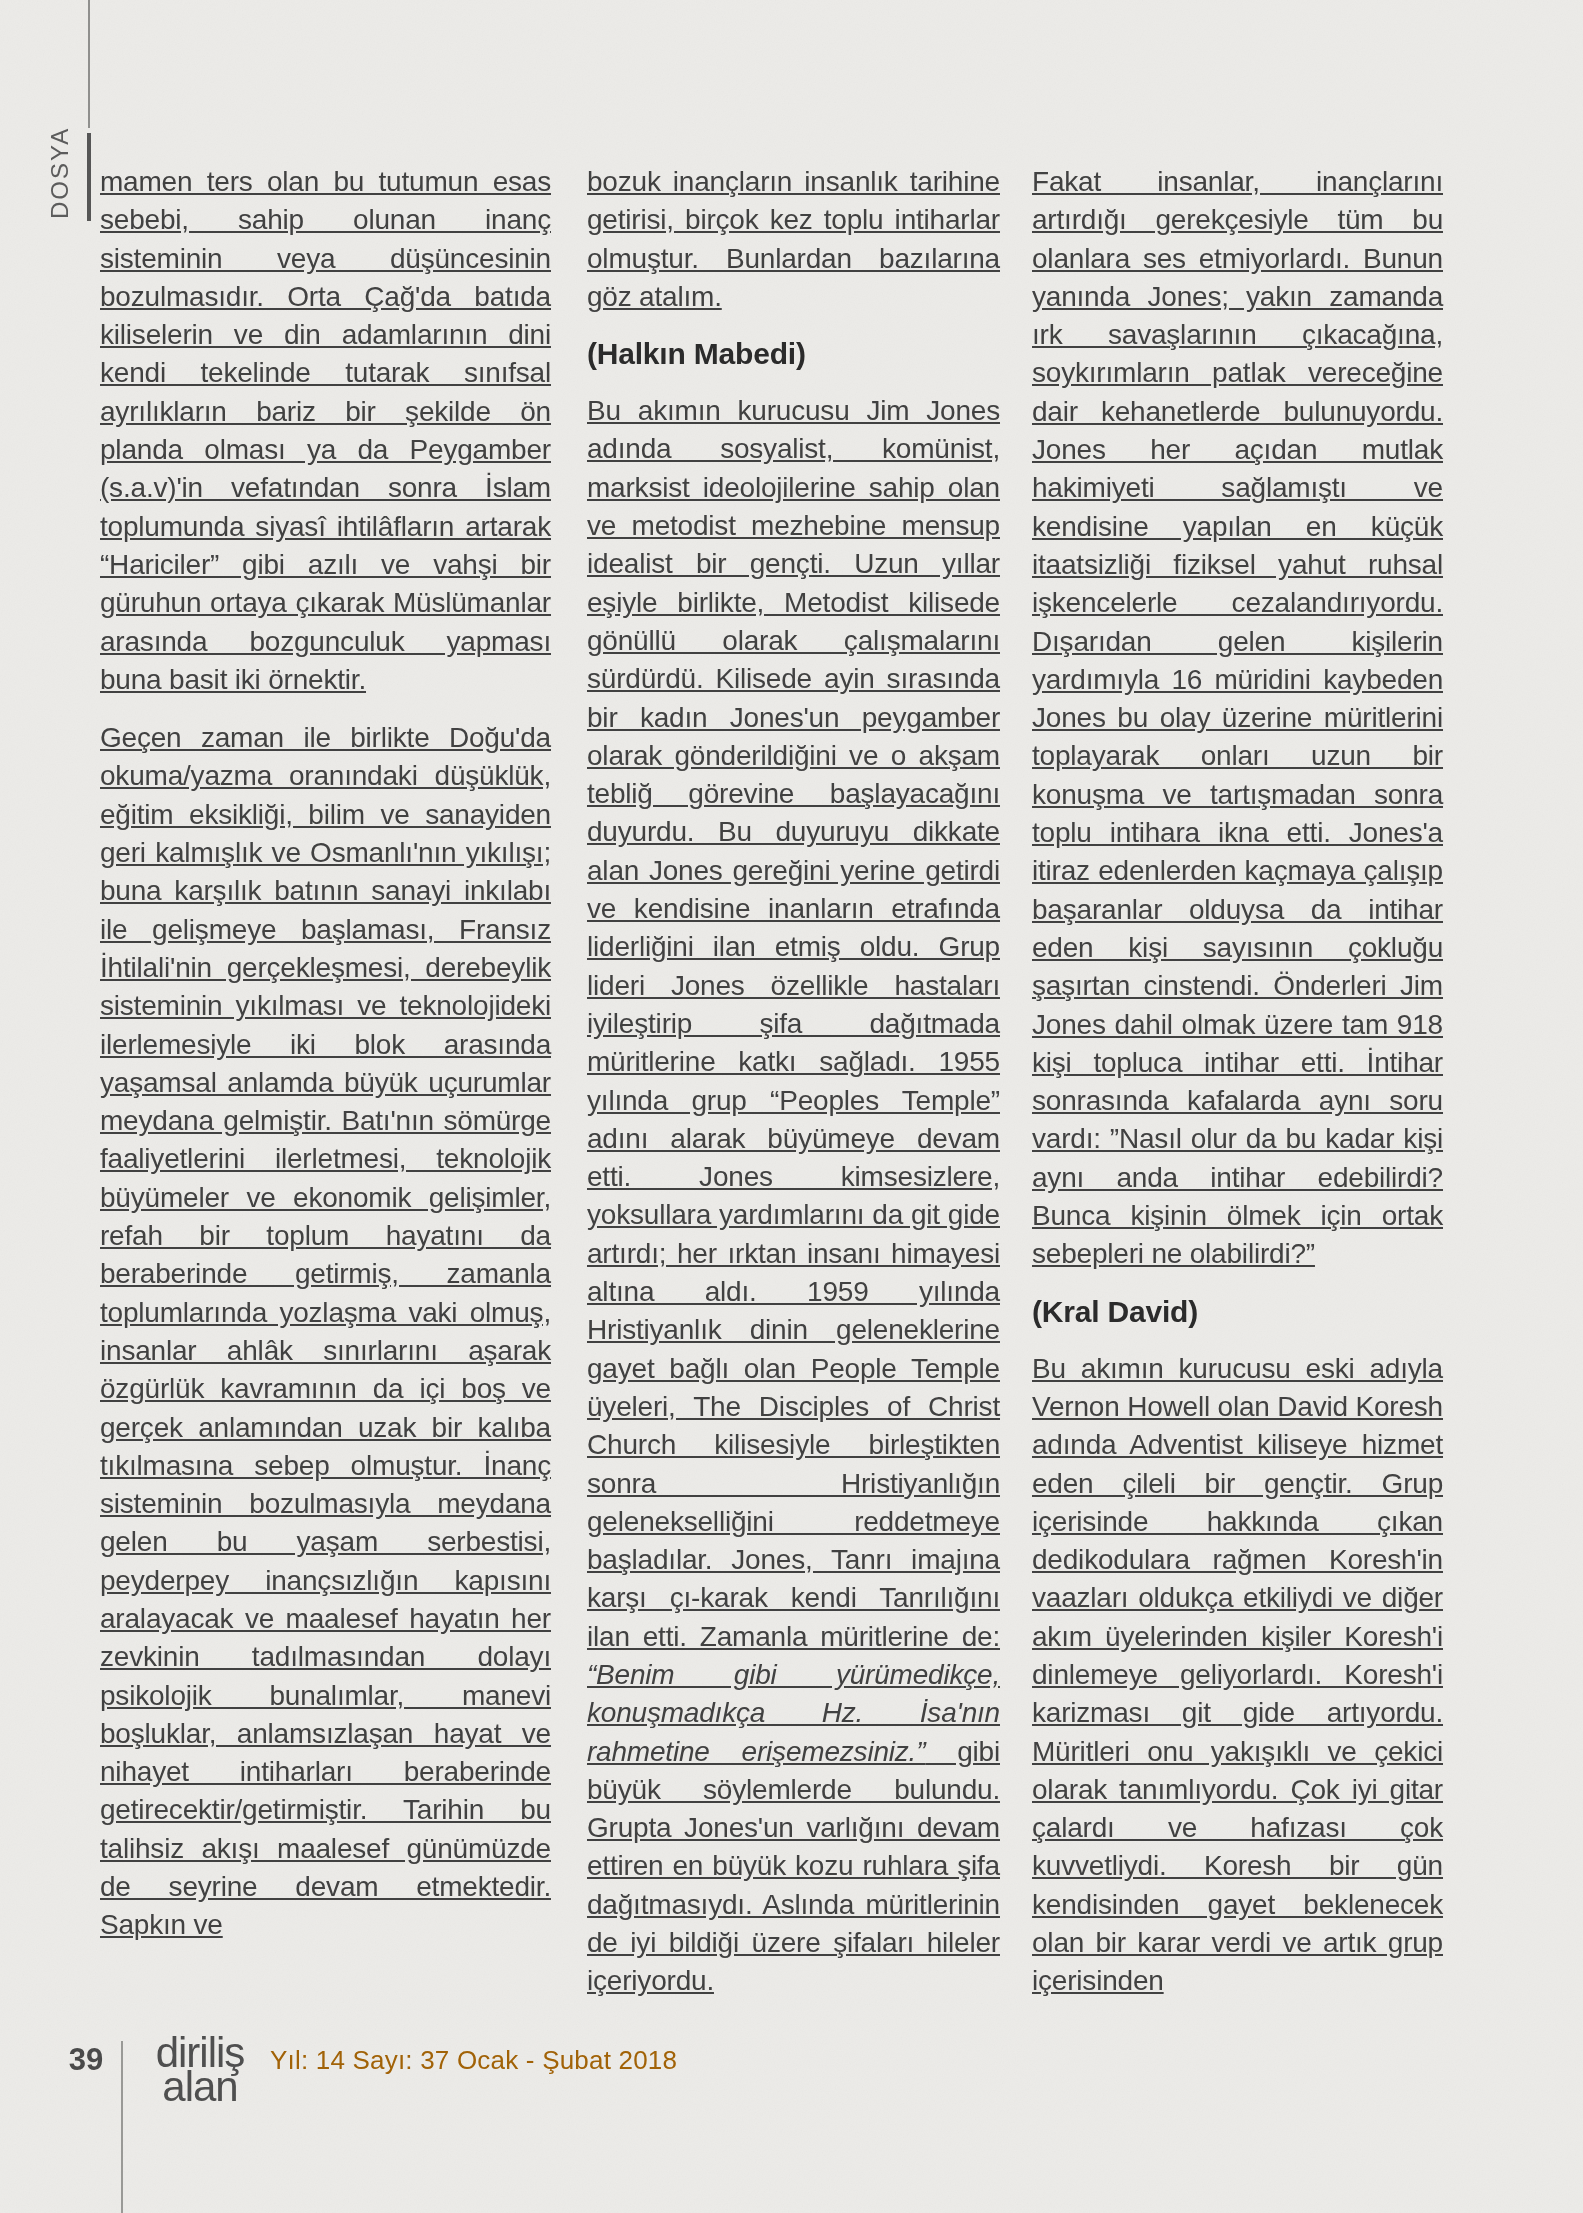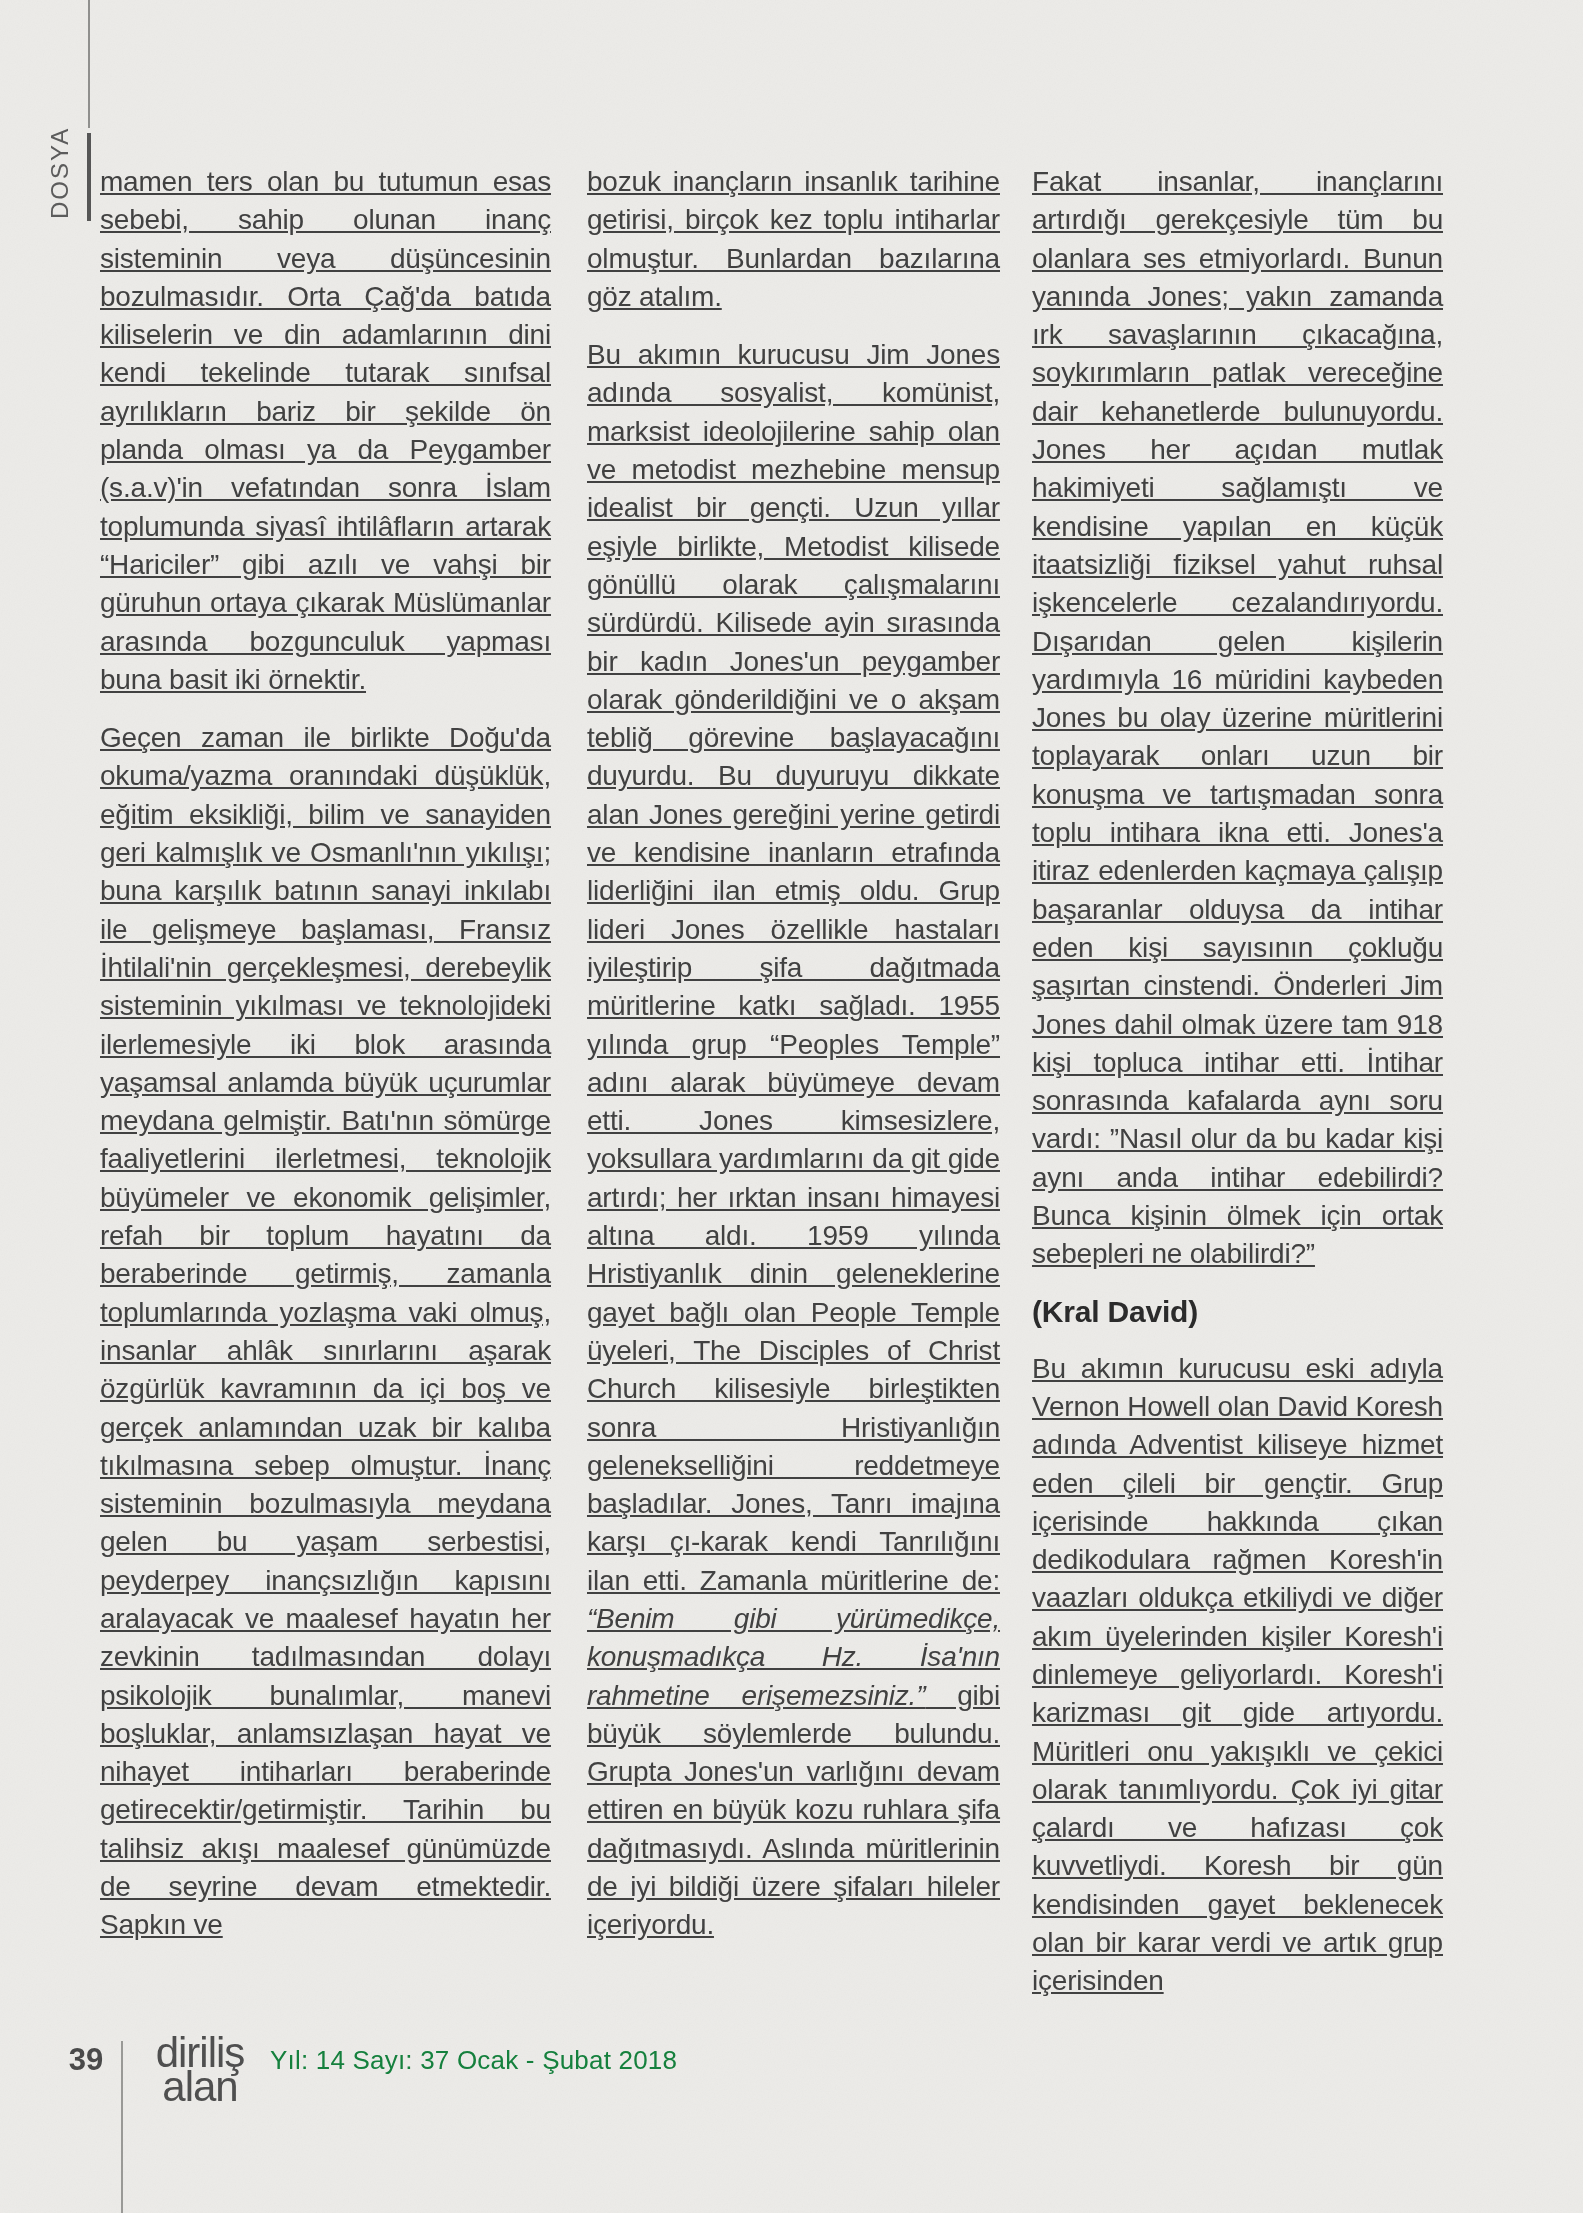--- a/index.html
+++ b/index.html
@@ -107,21 +107,21 @@
     font-weight: 400;
     font-size: 42px;
     line-height: 34px;
     letter-spacing: -1px;
     color: #4f4f4f;
   }
   .footer-issue {
     position: absolute;
     left: 270px; top: 2045px;
     font-size: 26px;
-    color: #15803d;
+    color: #a16207;
     letter-spacing: 0.2px;
   }
 </style>
 </head>
 <body>
 
 <div class="page">
 
   <svg class="texture" width="1583" height="2213" xmlns="http://www.w3.org/2000/svg">
     <filter id="grain">
@@ -137,20 +137,21 @@
     <div class="rail-line-thick"></div>
     <div class="dosya-label">DOSYA</div>
 
     <div class="col col-1">
       <p>mamen ters olan bu tutumun esas sebebi, sahip olunan inanç sisteminin veya düşüncesinin bozulmasıdır. Orta Çağ'da batıda kiliselerin ve din adamlarının dini kendi tekelinde tutarak sınıfsal ayrılıkların bariz bir şekilde ön planda olması ya da Peygamber (s.a.v)'in vefatından sonra İslam toplumunda siyasî ihtilâfların artarak “Hariciler” gibi azılı ve vahşi bir güruhun ortaya çıkarak Müslümanlar arasında bozgunculuk yapması buna basit iki örnektir.</p>
       <p>Geçen zaman ile birlikte Doğu'da okuma/yazma oranındaki düşüklük, eğitim eksikliği, bilim ve sanayiden geri kalmışlık ve Osmanlı'nın yıkılışı; buna karşılık batının sanayi inkılabı ile gelişmeye başlaması, Fransız İhtilali'nin gerçekleşmesi, derebeylik sisteminin yıkılması ve teknolojideki ilerlemesiyle iki blok arasında yaşamsal anlamda büyük uçurumlar meydana gelmiştir. Batı'nın sömürge faaliyetlerini ilerletmesi, teknolojik büyümeler ve ekonomik gelişimler, refah bir toplum hayatını da beraberinde getirmiş, zamanla toplumlarında yozlaşma vaki olmuş, insanlar ahlâk sınırlarını aşarak özgürlük kavramının da içi boş ve gerçek anlamından uzak bir kalıba tıkılmasına sebep olmuştur. İnanç sisteminin bozulmasıyla meydana gelen bu yaşam serbestisi, peyderpey inançsızlığın kapısını aralayacak ve maalesef hayatın her zevkinin tadılmasından dolayı psikolojik bunalımlar, manevi boşluklar, anlamsızlaşan hayat ve nihayet intiharları beraberinde getirecektir/getirmiştir. Tarihin bu talihsiz akışı maalesef günümüzde de seyrine devam etmektedir. Sapkın ve</p>
     </div>
 
     <div class="col col-2">
       <p>bozuk inançların insanlık tarihine getirisi, birçok kez toplu intiharlar olmuştur. Bunlardan bazılarına göz atalım.</p>
+      <div class="subheading">(Halkın Mabedi)</div>
       <p><span>Bu akımın kurucusu Jim Jones adında sosyalist, komünist, marksist ideolojilerine sahip olan ve metodist mezhebine mensup idealist bir gençti. Uzun yıllar eşiyle birlikte, Metodist kilisede gönüllü olarak çalışmalarını sürdürdü. Kilisede ayin sırasında bir kadın Jones'un peygamber olarak gönderildiğini ve o akşam tebliğ görevine başlayacağını duyurdu. Bu duyuruyu dikkate alan Jones gereğini yerine getirdi ve kendisine inanların etrafında liderliğini ilan etmiş oldu. Grup lideri Jones özellikle hastaları iyileştirip şifa dağıtmada müritlerine katkı sağladı. 1955 yılında grup “Peoples Temple” adını alarak büyümeye devam etti. Jones kimsesizlere, yoksullara yardımlarını da git gide artırdı; her ırktan insanı himayesi altına aldı. 1959 yılında Hristiyanlık dinin geleneklerine gayet bağlı olan People Temple üyeleri, The Disciples of Christ Church kilisesiyle birleştikten sonra Hristiyanlığın gelenekselliğini reddetmeye başladılar. Jones, Tanrı imajına karşı çı-karak kendi Tanrılığını ilan etti. Zamanla müritlerine de: </span><span class="italic">“Benim gibi yürümedikçe, konuşmadıkça Hz. İsa'nın rahmetine erişemezsiniz.”</span><span> gibi büyük söylemlerde bulundu. Grupta Jones'un varlığını devam ettiren en büyük kozu ruhlara şifa dağıtmasıydı. Aslında müritlerinin de iyi bildiği üzere şifaları hileler içeriyordu.</span></p>
     </div>
 
     <div class="col col-3">
       <p>Fakat insanlar, inançlarını artırdığı gerekçesiyle tüm bu olanlara ses etmiyorlardı. Bunun yanında Jones; yakın zamanda ırk savaşlarının çıkacağına, soykırımların patlak vereceğine dair kehanetlerde bulunuyordu. Jones her açıdan mutlak hakimiyeti sağlamıştı ve kendisine yapılan en küçük itaatsizliği fiziksel yahut ruhsal işkencelerle cezalandırıyordu. Dışarıdan gelen kişilerin yardımıyla 16 müridini kaybeden Jones bu olay üzerine müritlerini toplayarak onları uzun bir konuşma ve tartışmadan sonra toplu intihara ikna etti. Jones'a itiraz edenlerden kaçmaya çalışıp başaranlar olduysa da intihar eden kişi sayısının çokluğu şaşırtan cinstendi. Önderleri Jim Jones dahil olmak üzere tam 918 kişi topluca intihar etti. İntihar sonrasında kafalarda aynı soru vardı: ”Nasıl olur da bu kadar kişi aynı anda intihar edebilirdi? Bunca kişinin ölmek için ortak sebepleri ne olabilirdi?”</p>
       <div class="subheading">(Kral David)</div>
       <p>Bu akımın kurucusu eski adıyla Vernon Howell olan David Koresh adında Adventist kiliseye hizmet eden çileli bir gençtir. Grup içerisinde hakkında çıkan dedikodulara rağmen Koresh'in vaazları oldukça etkiliydi ve diğer akım üyelerinden kişiler Koresh'i dinlemeye geliyorlardı. Koresh'i karizması git gide artıyordu. Müritleri onu yakışıklı ve çekici olarak tanımlıyordu. Çok iyi gitar çalardı ve hafızası çok kuvvetliydi. Koresh bir gün kendisinden gayet beklenecek olan bir karar verdi ve artık grup içerisinden</p>
     </div>
 
     <div class="footer-number">39</div>

